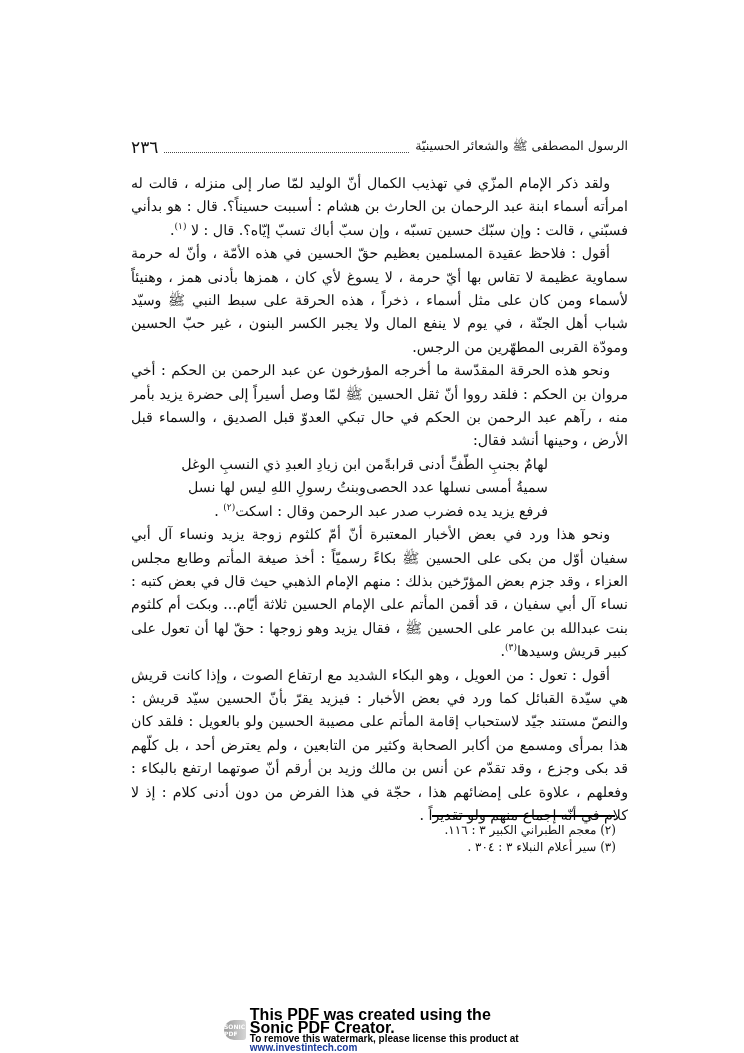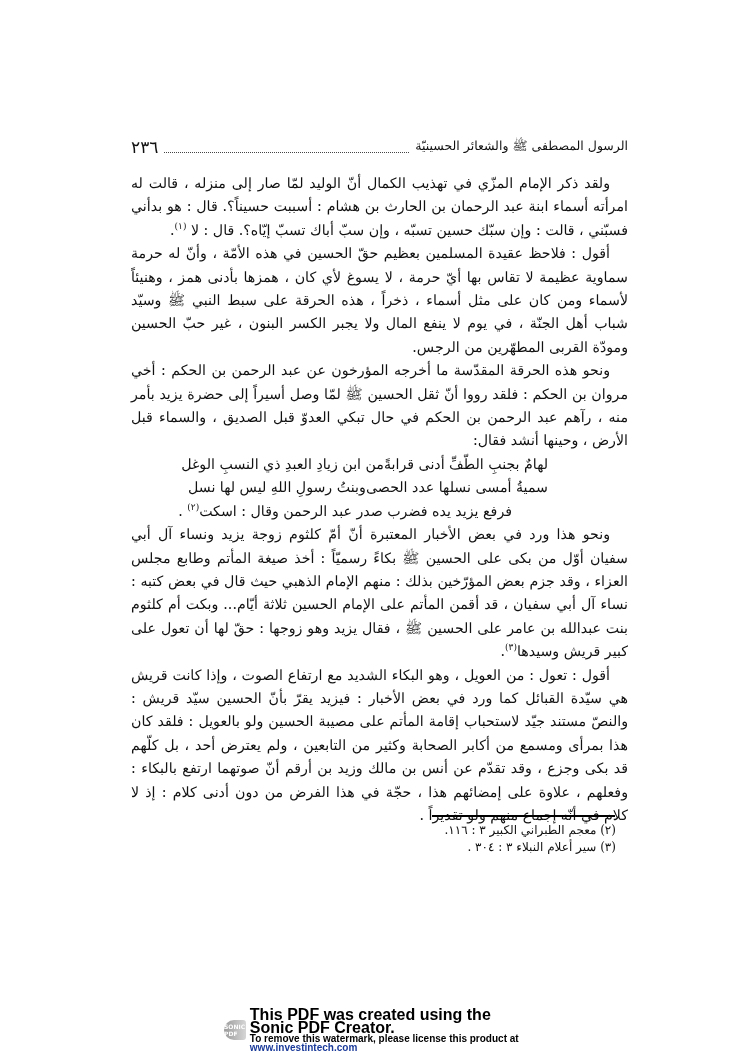--- a/index.html
+++ b/index.html
@@ -49,21 +49,21 @@
 
     <div class="verse">
       <span>لهامٌ بجنبِ الطّفِّ أدنى قرابةً</span>
       <span>من ابن زيادِ العبدِ ذي النسبِ الوغل</span>
     </div>
     <div class="verse">
       <span>سميةُ أمسى نسلها عدد الحصى</span>
       <span>وبنتُ رسولِ اللهِ ليس لها نسل</span>
     </div>
 
-    <p class="no-indent" style="margin-right:116px;"><span>فرفع يزيد يده فضرب صدر عبد الرحمن وقال : اسكت</span><sup>(٢)</sup><span> .</span></p>
+    <p class="no-indent" style="margin-right:80px;"><span>فرفع يزيد يده فضرب صدر عبد الرحمن وقال : اسكت</span><sup>(٢)</sup><span> .</span></p>
 
     <p><span>ونحو هذا ورد في بعض الأخبار المعتبرة أنّ أمّ كلثوم زوجة يزيد ونساء آل أبي سفيان أوّل من بكى على الحسين ﷺ بكاءً رسميّاً : أخذ صيغة المأتم وطابع مجلس العزاء ، وقد جزم بعض المؤرّخين بذلك : منهم الإمام الذهبي حيث قال في بعض كتبه : نساء آل أبي سفيان ، قد أقمن المأتم على الإمام الحسين ثلاثة أيّام... وبكت أم كلثوم بنت عبدالله بن عامر على الحسين ﷺ ، فقال يزيد وهو زوجها : حقّ لها أن تعول على كبير قريش وسيدها</span><sup>(٣)</sup><span>.</span></p>
     <p><span>أقول : تعول : من العويل ، وهو البكاء الشديد مع ارتفاع الصوت ، وإذا كانت قريش هي سيّدة القبائل كما ورد في بعض الأخبار : فيزيد يقرّ بأنّ الحسين سيّد قريش : والنصّ مستند جيّد لاستحباب إقامة المأتم على مصيبة الحسين ولو بالعويل : فلقد كان هذا بمرأى ومسمع من أكابر الصحابة وكثير من التابعين ، ولم يعترض أحد ، بل كلّهم قد بكى وجزع ، وقد تقدّم عن أنس بن مالك وزيد بن أرقم أنّ صوتهما ارتفع بالبكاء : وفعلهم ، علاوة على إمضائهم هذا ، حجّة في هذا الفرض من دون أدنى كلام : إذ لا كلام في أنّه إجماع منهم ولو تقديراً .</span></p>
   </div>
 
   <div class="fn-rule"></div>
   <div class="footnotes">
     <div>(٢)  معجم الطبراني الكبير ٣ : ١١٦.</div>
     <div>(٣)  سير أعلام النبلاء ٣ : ٣٠٤ .</div>
   </div>

